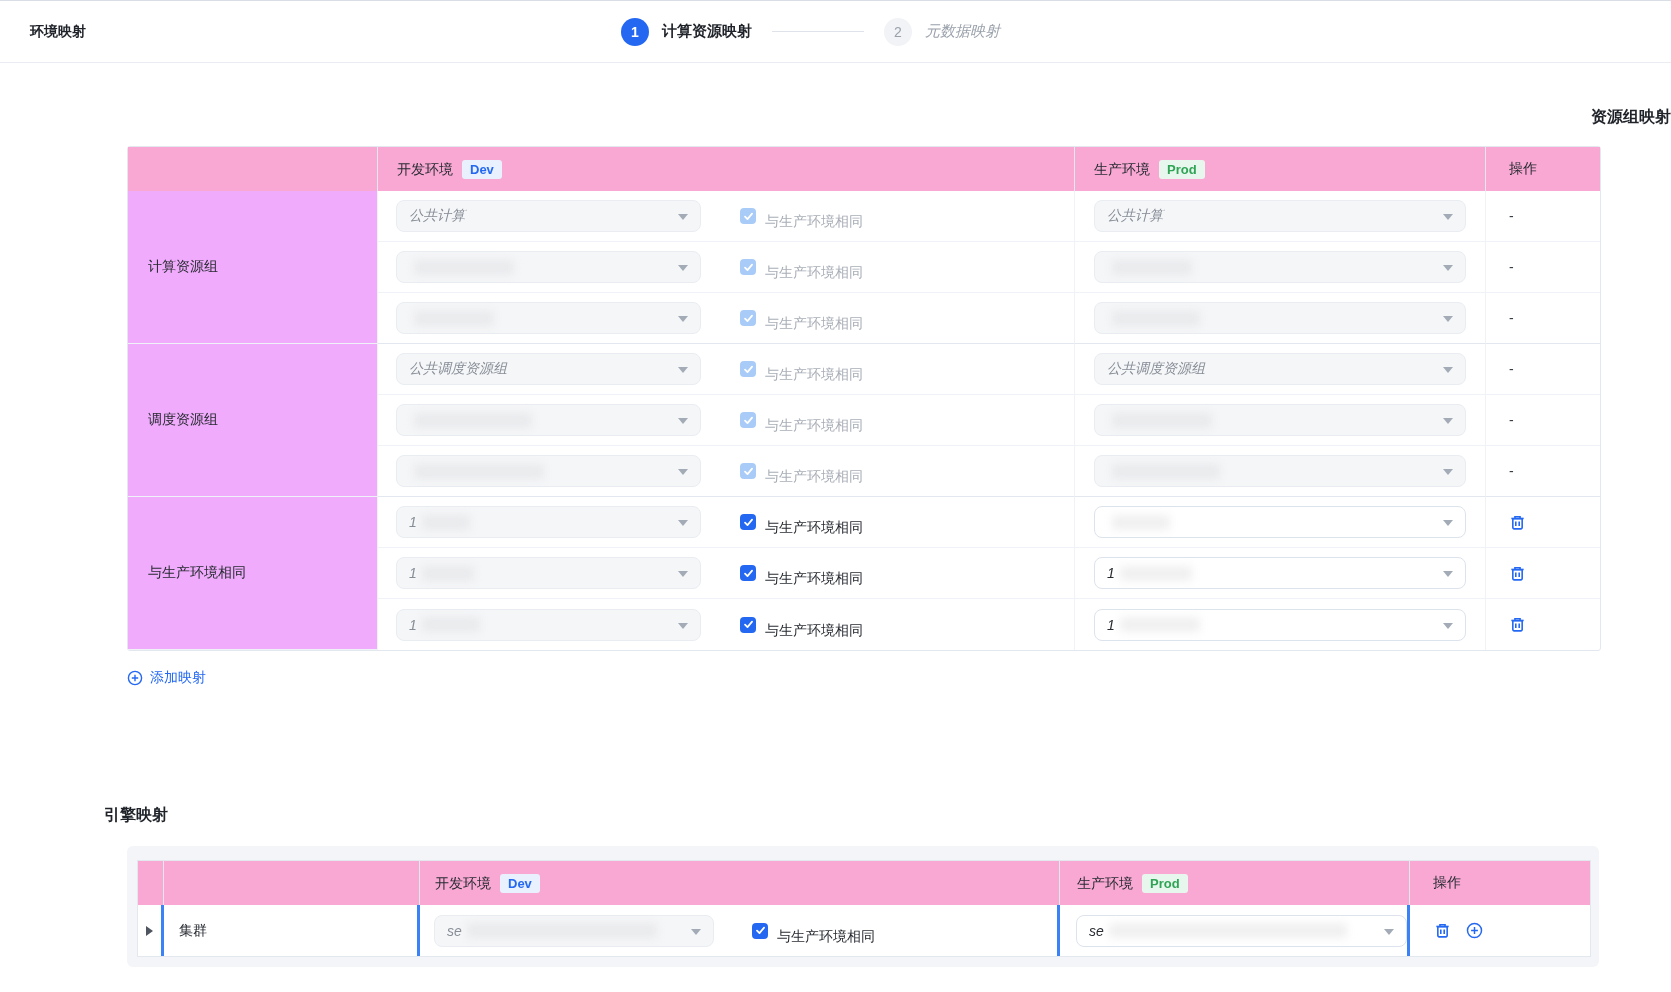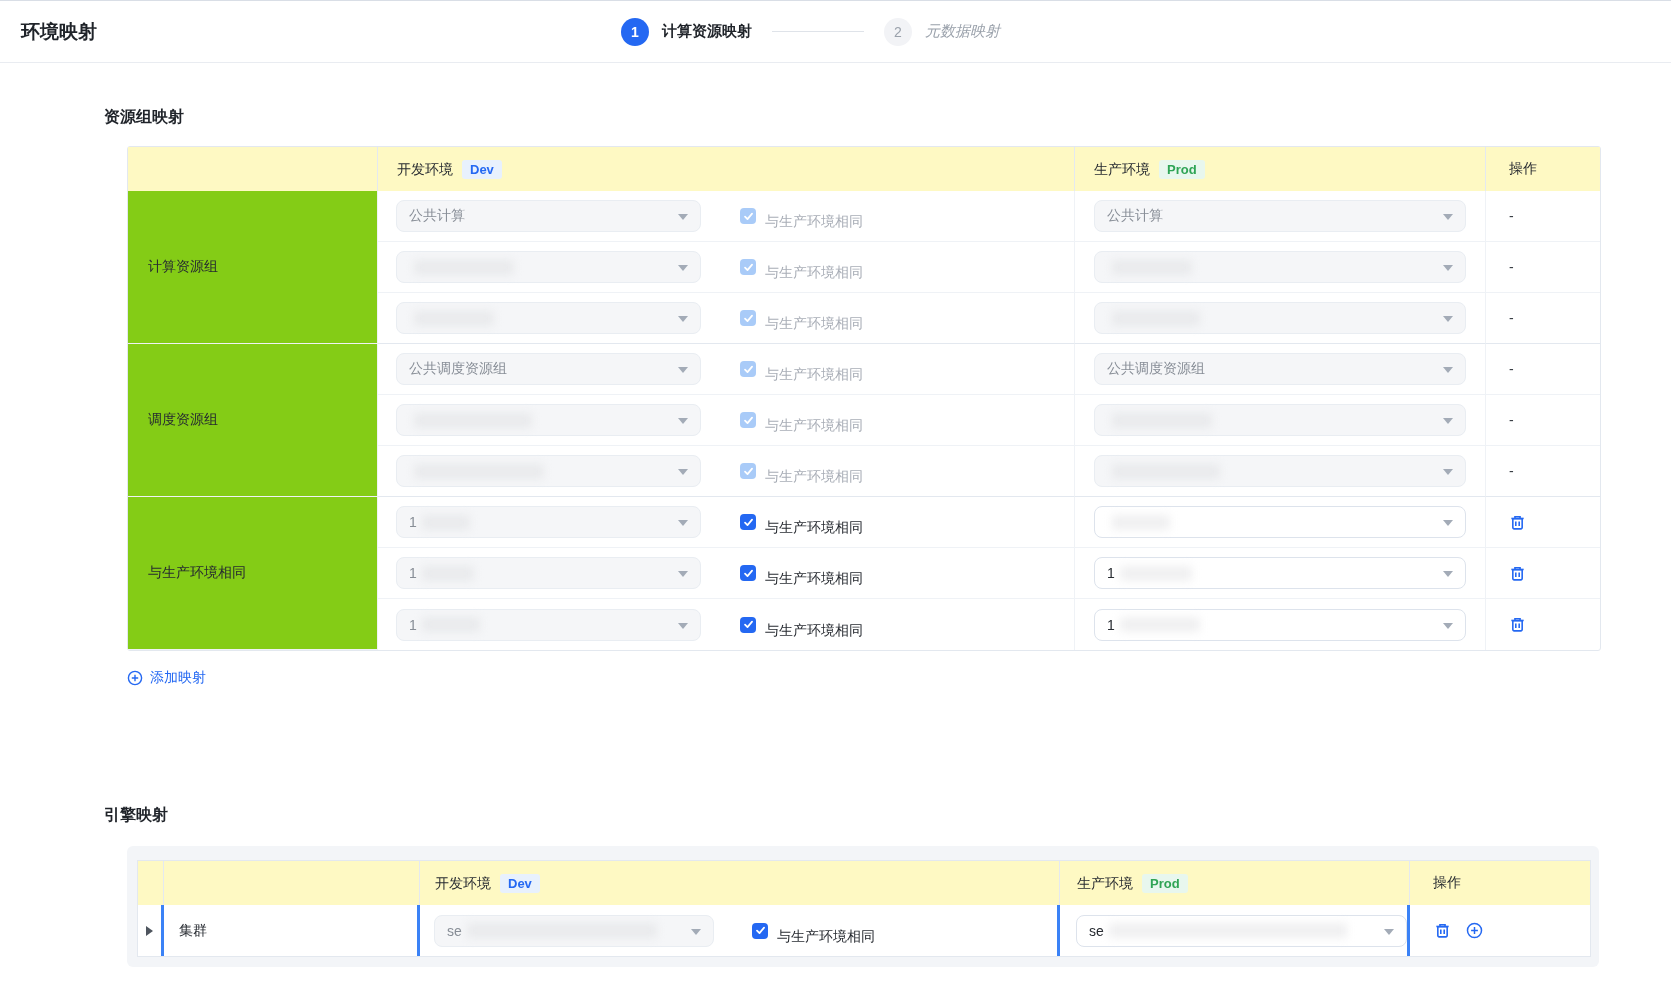--- a/index.html
+++ b/index.html
@@ -4,53 +4,53 @@
 <style>
   * { margin:0; padding:0; box-sizing:border-box; }
   html,body { width:1671px; height:992px; overflow:hidden; }
   body {
     font-family:"Liberation Sans","DejaVu Sans",sans-serif;
     color:#262a30; background:#ffffff; font-size:14px;
     border-top:1px solid #d9dee6;
   }
   
   .topbar { height:62px; border-bottom:1px solid #e9ecf1; position:relative; display:flex; align-items:center; }
-  .topbar-title { margin-left:21px; font-size:19px; font-weight:700; color:#1f2329; }
+  .topbar-title { margin-left:30px; font-size:14px; font-weight:700; color:#1f2329; }
   .stepper { position:absolute; left:621px; top:0; height:100%; display:flex; align-items:center; }
   .step { display:flex; align-items:center; }
   .step-circle { width:28px; height:28px; border-radius:50%; display:flex; align-items:center; justify-content:center; font-size:14px; }
   .step.active .step-circle { background:#2468f2; color:#fff; font-weight:700; }
   .step.inactive .step-circle { background:#f2f3f6; color:#9aa1ab; }
   .step-label { margin-left:13px; font-size:15px; }
   .step.active .step-label { color:#1f2329; font-weight:700; }
   .step.inactive .step-label { color:#9aa1ab; font-weight:400;font-style:italic; }
   .step-connector { width:92px; height:1px; background:#dfe3e9; margin:0 20px; }
   
   .section-title { font-size:16px; font-weight:700; color:#1f2329; }
-  #res-title { margin:44px 0 18px 104px; }
+  #res-title { margin:44px 0 18px 104px;text-align:right; }
   #eng-title { margin:116px 0 20px 104px; }
   
   table { border-collapse:separate; border-spacing:0; table-layout:fixed; }
   .res-table { margin-left:127px; width:1472px; border:1px solid #e3e8ef; border-radius:3px; }
   th { font-weight:400; text-align:left; }
-  .res-table th, .eng-table th { background:#fef9c3; height:44px; font-size:14px; color:#262a30; }
+  .res-table th, .eng-table th { background:#f9a8d4; height:44px; font-size:14px; color:#262a30; }
   .res-table th { border-right:1px solid #e4e9f0; }
   .res-table th:last-child, .eng-table th:last-child { border-right:none; }
   .hdr-env { padding-left:19px; }
   .hdr-op { padding-left:23px; }
   .env-badge { display:inline-block; margin-left:9px; padding:2px 8px; border-radius:3px; font-size:13px; font-weight:700; }
   .badge-dev { background:#e8f1fd; color:#2468f2; }
   .badge-prod { background:#e8f7ee; color:#2fa455; }
   td { height:51px; border-bottom:1px solid #eff2f6; border-right:1px solid #eff2f6; vertical-align:middle; }
   td:last-child { border-right:none; }
   tr.group-end td { border-bottom:1px solid #e3e8ef; }
   tr:last-child td { border-bottom:none; }
-  .group-cell { padding-left:20px; font-size:14px; color:#262a30; background:#84cc16; }
-  
-  .select { position:relative; display:inline-flex; align-items:center; height:32px; border-radius:8px; padding:0 28px 0 12px; font-size:14px; }
+  .group-cell { padding-left:20px; font-size:14px; color:#262a30; background:#f0abfc; }
+  
+  .select { position:relative; display:inline-flex; align-items:center; height:32px; border-radius:8px; padding:0 28px 0 12px; font-size:14px;font-style:italic; }
   .sel-gray { background:#f5f6f8; border:1px solid #e9edf2; color:#878d96; }
   .sel-white { background:#fff; border:1px solid #dde3ec; color:#262a30; }
   .caret { position:absolute; right:12px; top:13px; width:0; height:0; border-left:5px solid transparent; border-right:5px solid transparent; border-top:6px solid #a3abb7; }
   .w-dev { width:305px; } .w-prod { width:372px; }
   .w-edev { width:280px; } .w-eprod { width:380px; }
   .dev-cell-inner { display:flex; align-items:center; padding-left:18px; }
   .prod-cell-inner { display:flex; align-items:center; padding-left:19px; }
   .redact { display:inline-block; height:15px; border-radius:2px; background:#e9eaec; filter:blur(4px); margin-left:5px; flex:none; }
   .sel-white .redact { background:#f0f0f1; }
   

